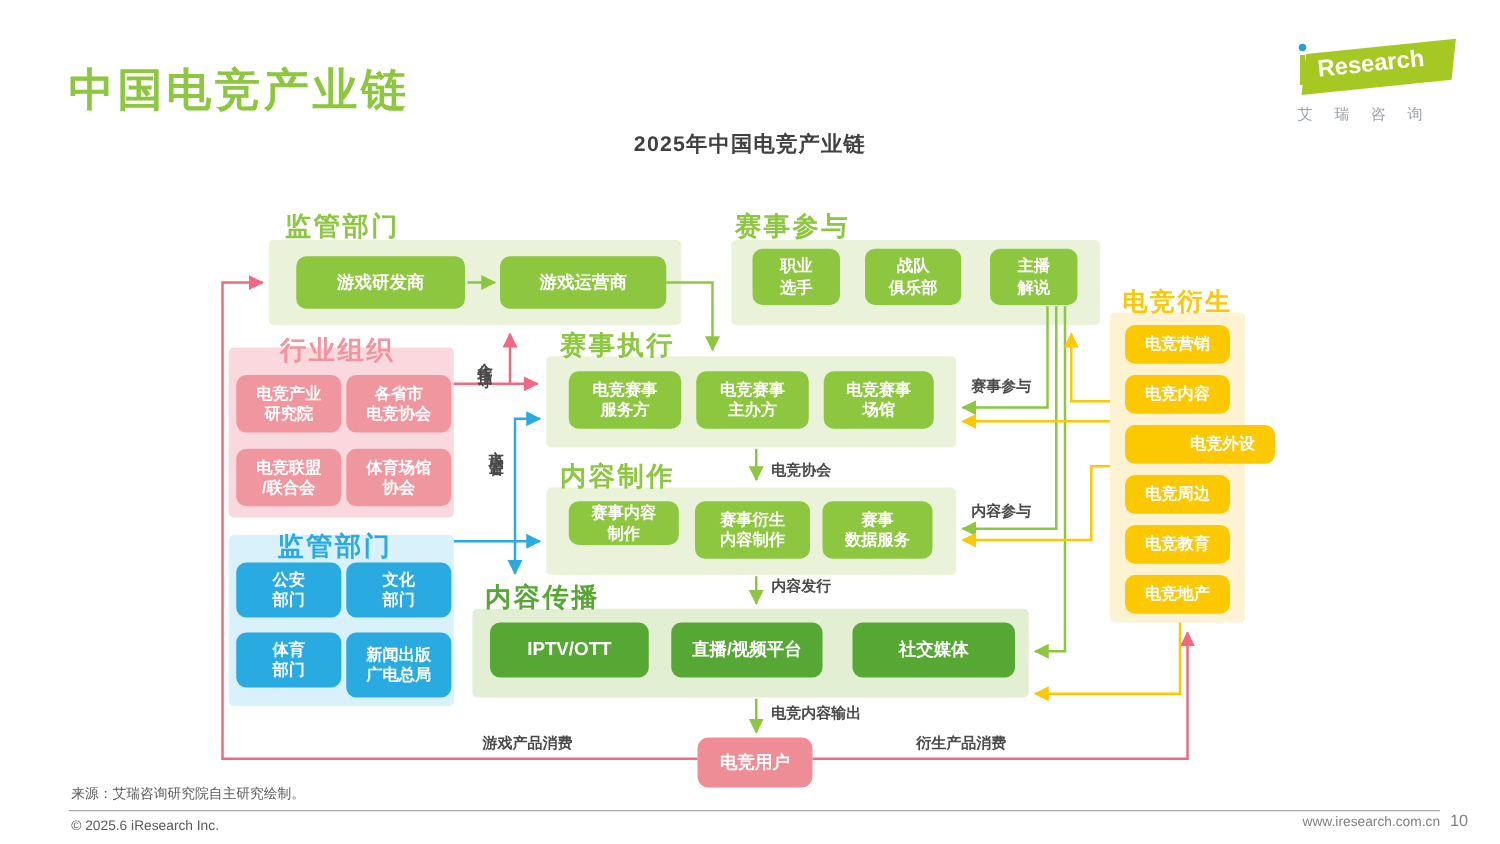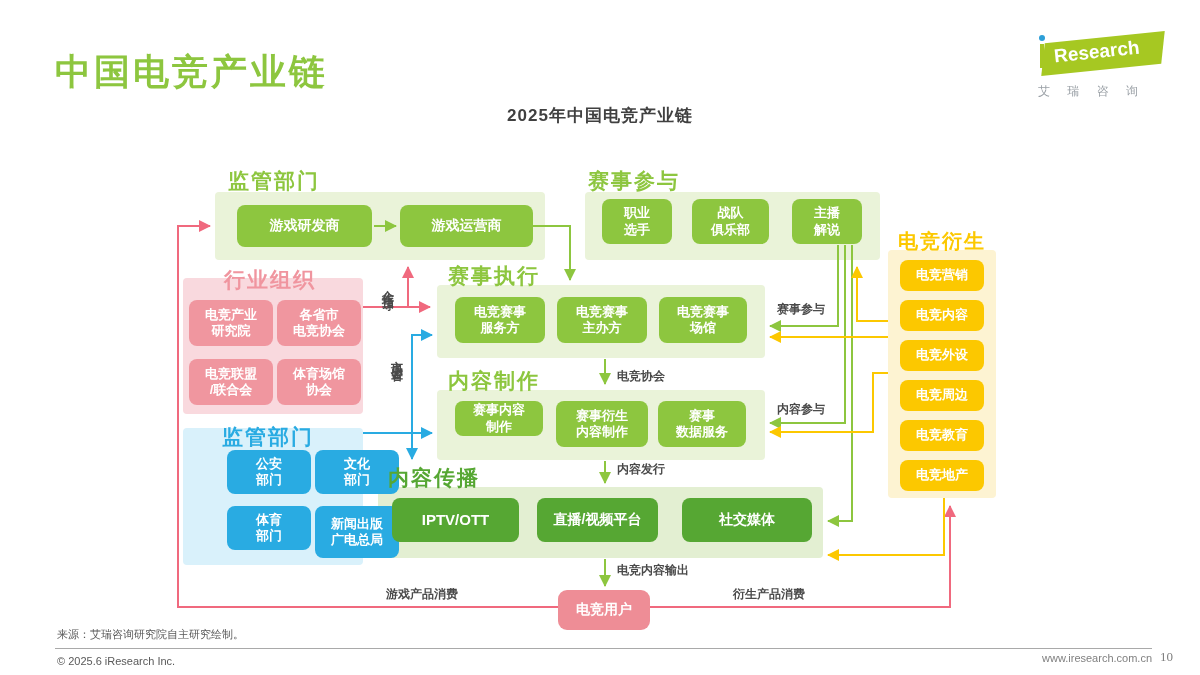--- a/index.html
+++ b/index.html
@@ -15,21 +15,21 @@
   .bx{position:absolute;z-index:3;display:flex;align-items:center;justify-content:center;
       text-align:center;color:#fff;font-weight:bold;font-size:13px;line-height:1.25;
       border-radius:8px;white-space:pre-line;}
   .lbl{position:absolute;z-index:4;font-size:12px;color:#4a4a4a;font-weight:700;}
   .vlbl{writing-mode:vertical-rl;letter-spacing:3px;}
   svg.flows{position:absolute;left:0;top:0;z-index:2;}
   .e{fill:none;stroke-width:2;}
   .c-green{background:#8dc63f;}
   .c-dgreen{background:#56a733;}
   .c-pink{background:#f0969f;}
-  .c-blue{background:#29abe2;margin-left:38px;}
+  .c-blue{background:#29abe2;}
   .c-gold{background:#fcc800;}
   .c-user{background:#ee8d96;}
   .t-green{color:#8dc63f;}
   .t-dgreen{color:#56a733;}
   .t-pink{color:#f0959f;}
   .t-blue{color:#29abe2;}
   .t-gold{color:#fcc800;}
   .footer-text{position:absolute;font-size:11px;color:#595959;}
   .divider{position:absolute;left:55px;top:648px;width:1097px;height:1px;background:#a9a9a9;}
 </style>
@@ -103,21 +103,21 @@
 选手</div>
   <div class="bx c-green" style="left:692px;top:199px;width:77px;height:45px;">战队
 俱乐部</div>
   <div class="bx c-green" style="left:792px;top:199px;width:70px;height:45px;">主播
 解说</div>
 
   <div class="ptitle t-gold" style="left:898px;top:228px;font-size:20px;">电竞衍生</div>
   <div class="panel" style="left:888px;top:250px;width:108px;height:248px;background:#fdf3d2;"></div>
   <div class="bx c-gold" style="left:900px;top:260px;width:84px;height:31px;">电竞营销</div>
   <div class="bx c-gold" style="left:900px;top:300px;width:84px;height:31px;">电竞内容</div>
-  <div class="bx c-gold" style="left:900px;top:340px;width:84px;height:31px;">电竞外设</div>
+  <div class="bx c-gold" style="left:900px;top:340px;width:84px;height:31px;padding-left:36px;">电竞外设</div>
   <div class="bx c-gold" style="left:900px;top:380px;width:84px;height:31px;">电竞周边</div>
   <div class="bx c-gold" style="left:900px;top:420px;width:84px;height:31px;">电竞教育</div>
   <div class="bx c-gold" style="left:900px;top:460px;width:84px;height:31px;">电竞地产</div>
 
   <div class="ptitle t-pink" style="left:224px;top:266px;">行业组织</div>
   <div class="panel" style="left:183px;top:278px;width:180px;height:136px;background:#f9d9de;"></div>
   <div class="bx c-pink" style="left:277px;top:300px;width:84px;height:46px;">各省市
 电竞协会</div>
   <div class="bx c-pink" style="left:189px;top:300px;width:84px;height:46px;">电竞产业
 研究院</div>
@@ -170,15 +170,15 @@
   <div class="lbl" style="left:777px;top:401px;">内容参与</div>
   <div class="lbl" style="left:617px;top:461px;">内容发行</div>
   <div class="lbl" style="left:617px;top:562px;">电竞内容输出</div>
   <div class="lbl" style="left:386px;top:586px;">游戏产品消费</div>
   <div class="lbl" style="left:733px;top:586px;">衍生产品消费</div>
 
   <div class="footer-text" style="left:57px;top:627px;">来源：艾瑞咨询研究院自主研究绘制。</div>
   <div class="divider"></div>
   <div class="footer-text" style="left:57px;top:655px;">© 2025.6 iResearch Inc.</div>
   <div class="footer-text" style="left:1042px;top:652px;color:#808080;">www.iresearch.com.cn</div>
-  <div class="footer-text" style="left:1160px;top:649px;font-size:13px;color:#808080;font-family:Liberation Serif, serif;">10</div>
+  <div class="footer-text" style="left:1160px;top:649px;font-size:13px;color:#808080;">10</div>
 
 </div>
 
 </body></html>

